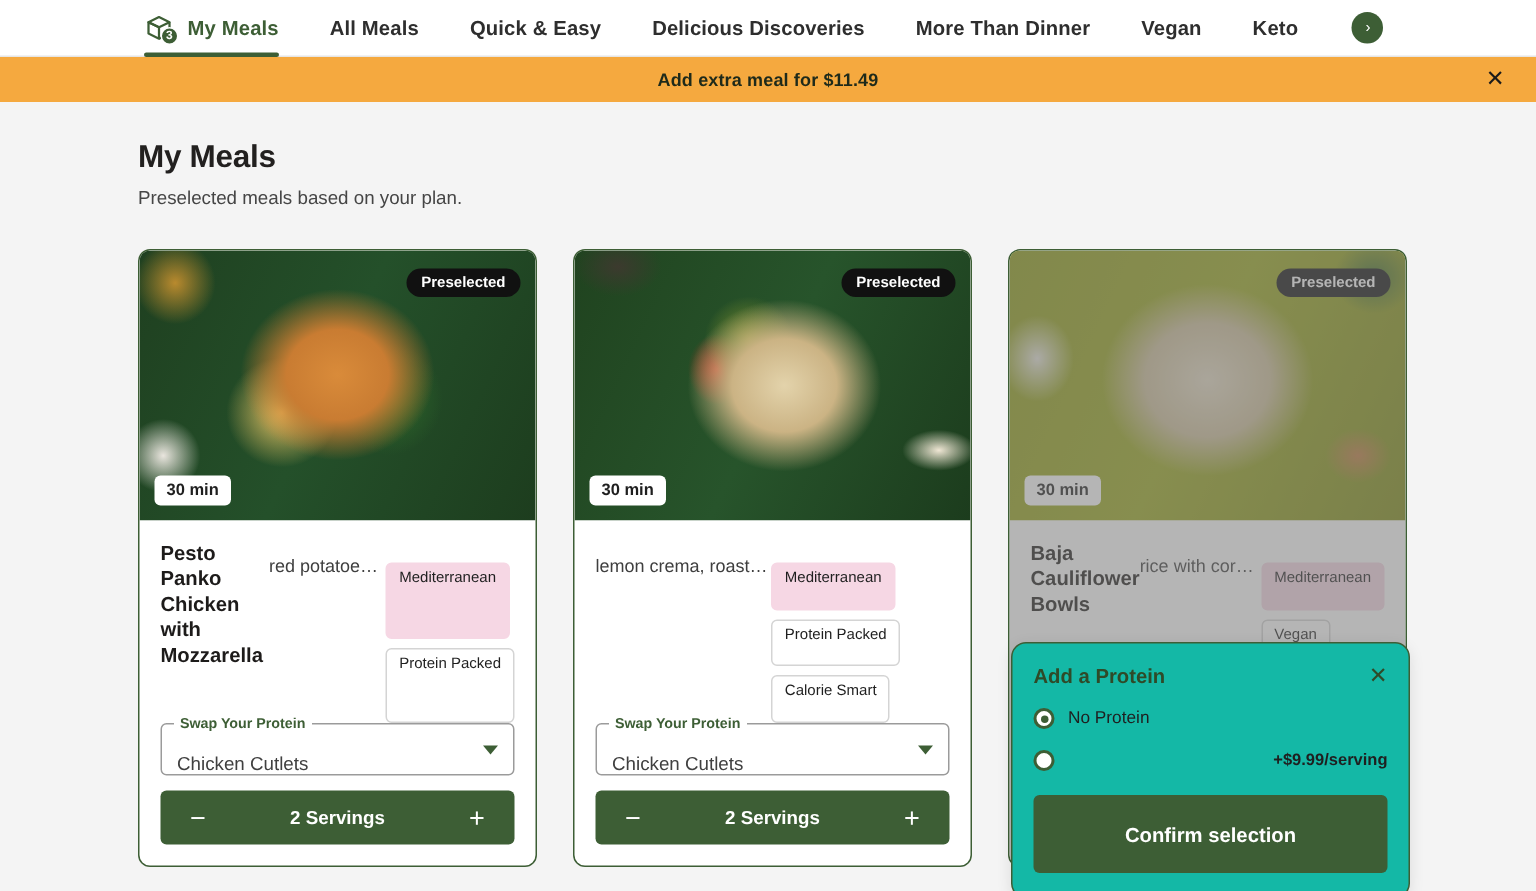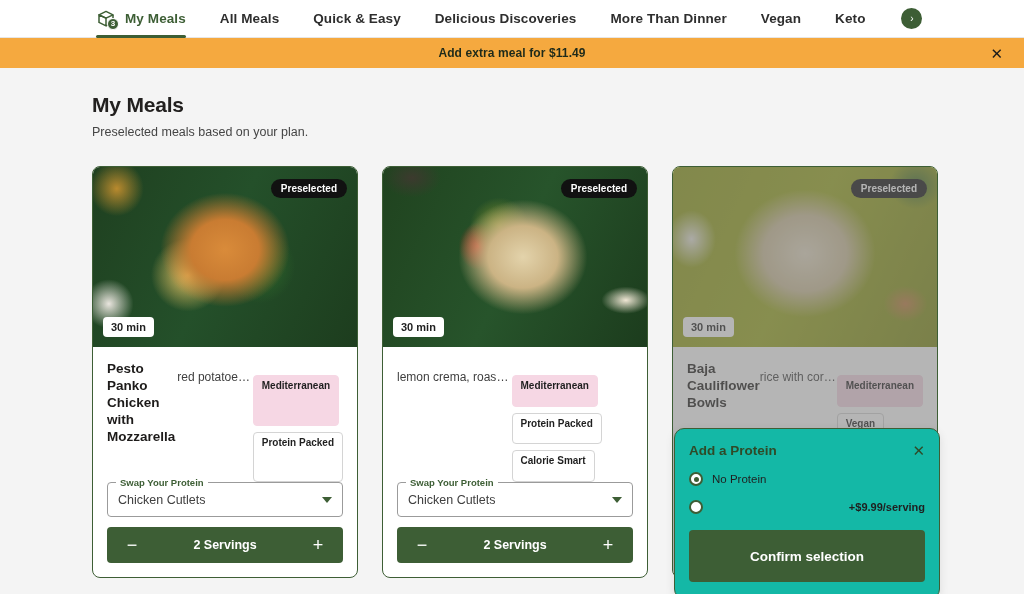--- a/index.html
+++ b/index.html
@@ -97,30 +97,30 @@
   }
 
   .card-body { padding: 14px 14px 0 14px; flex: 1; display: flex; flex-direction: row; }
   .meal-title { font-size: 13.5px; font-weight: 700; color: #1d1b1a; line-height: 1.25; }
   .meal-desc {
     font-size: 12px; color: #3f3f3f; margin-top: 9px; line-height: 1.3;
     white-space: nowrap; overflow: hidden; text-overflow: ellipsis;
   }
   .tags { display: flex; flex-wrap: wrap; gap: 6px; margin-top: 14px; }
   .tag {
-    font-size: 10px; font-weight: 700; color: #1f1f1f;
+    font-size: 10px; font-weight: 400; color: #1f1f1f;
     padding: 4px 8px; border-radius: 4px;
     border: 1px solid #d4d4d4; background: #fff; white-space: nowrap;
   }
   .tag.pink { background: #f6d7e4; border-color: #f6d7e4; }
 
   .card-footer { padding: 0 14px 14px 14px; margin-top: auto; }
   .select-wrap {
     position: relative; border: 1px solid #9b9b9b; border-radius: 4px;
-    height: 35px; display: flex; align-items: center; padding: 0 30px 0 10px;
+    height: 35px; display: flex; align-items: flex-end; padding: 0 30px 0 10px;
     margin-bottom: 10px;
   }
   .select-legend {
     position: absolute; top: -6px; left: 8px; background: #fff;
     padding: 0 4px; font-size: 9.5px; font-weight: 700; color: #3d5e35;
   }
   .select-value { font-size: 12.5px; color: #404040; }
   .select-caret {
     position: absolute; right: 10px; top: 50%; transform: translateY(-50%);
     width: 0; height: 0; border-left: 5px solid transparent;

